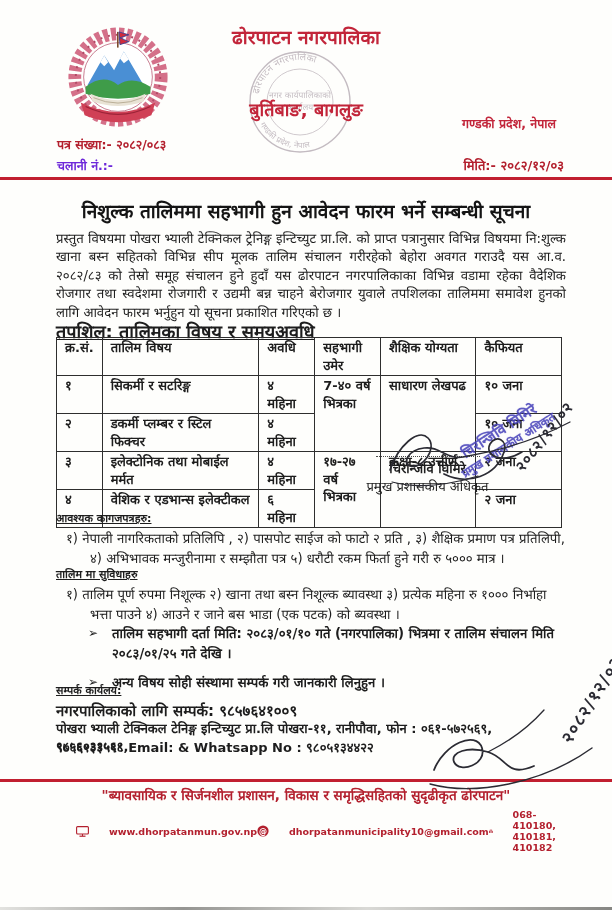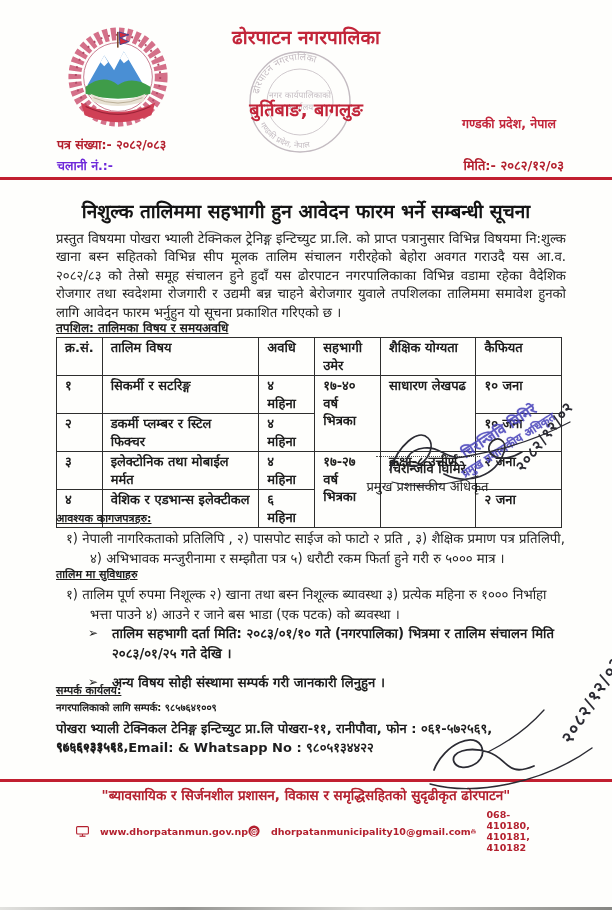--- a/index.html
+++ b/index.html
@@ -25,21 +25,21 @@
   .ref1{left:57px;top:136px;font-size:12.5px;font-weight:600;color:#b3202e;}
   .ref2{left:57px;top:157px;font-size:12.5px;font-weight:600;color:#6d28d9;}
   .miti{right:48px;top:156px;font-size:13px;font-weight:700;color:#b3202e;}
   .divider{left:0;top:177px;width:612px;height:3px;background:#c11f30;}
   .divider2{left:0;top:779px;width:612px;height:2.5px;background:#c11f30;}
 
   .doc-title{top:177px;font-size:19px;font-weight:700;color:#141414;margin-top:21px;}
   .intro{left:56px;top:230px;width:510px;font-size:13.2px;line-height:1.40;
          text-align:justify;font-weight:500;}
 
-  .caption{left:56px;top:319px;font-size:12px;font-weight:700;text-decoration:underline;}
+  .caption{left:56px;top:319px;font-size:18px;font-weight:700;text-decoration:underline;}
   table.tr-table{position:absolute;left:56px;top:337px;width:506px;border-collapse:collapse;
     font-size:13px;}
   .tr-table th,.tr-table td{border:1.2px solid #2e2e2e;padding:1px 8px;height:21px;
     font-weight:600;text-align:left;vertical-align:top;line-height:1.35;}
   .tr-table th{font-weight:700;}
   .td-c{text-align:center;}
 
   
   .sig1{left:382px;top:412px;width:200px;height:92px;z-index:6;}
   .sig1 svg{position:absolute;left:0;top:0;}
@@ -58,34 +58,34 @@
   .docs-h{left:56px;top:510px;}
   .docs-t{left:56px;top:529px;width:512px;padding-left:34px;text-indent:-24px;
     font-size:13.2px;line-height:1.48;font-weight:500;box-sizing:border-box;}
   .fac-h{left:56px;top:566px;}
   .fac-t{left:56px;top:585px;width:512px;padding-left:34px;text-indent:-24px;
     font-size:13.2px;line-height:1.48;font-weight:500;box-sizing:border-box;}
   .bullets{left:88px;top:624px;width:470px;}
   .bullet{display:flex;margin-bottom:9px;font-size:13.2px;line-height:1.5;font-weight:600;}
   .bullet .mark{width:24px;flex:0 0 24px;font-size:12px;color:#222;}
   .contact-h{left:56px;top:682px;}
-  .c1{left:56px;top:700px;font-size:10px;font-weight:600;}
+  .c1{left:56px;top:700px;font-size:15px;font-weight:600;}
   .c2{left:56px;top:719px;font-size:13px;font-weight:600;width:470px;}
   .c3{left:56px;top:738px;font-size:13px;font-weight:600;}
 
   
   .sig2{left:424px;top:686px;width:186px;height:118px;z-index:7;}
   .sig2 svg{position:absolute;left:0;top:0;}
   .sigdate2{position:absolute;left:118px;top:2px;transform:rotate(-58deg);
     font-size:17px;font-weight:600;color:#2b2b33;letter-spacing:1.5px;white-space:nowrap;}
 
   .motto{top:786px;font-size:13.5px;font-weight:700;color:#b3202e;}
   .footer-icons{left:76px;top:809px;width:474px;display:flex;justify-content:space-between;
     color:#b3202e;font-size:9.5px;font-weight:700;align-items:center;}
-  .f-item{display:flex;align-items:center;gap:11px;}
+  .f-item{display:flex;align-items:center;gap:20px;}
   .bottom-edge{left:0;bottom:0;width:612px;height:3px;
     background:linear-gradient(to right,rgba(70,70,60,.15),rgba(45,45,40,.5) 30%,rgba(70,70,60,.2) 60%,rgba(35,35,30,.55));}
 </style>
 </head>
 <body>
 
 <div class="page">
 
   <svg class="abs logo" viewBox="0 0 110 110">
     <circle cx="55" cy="52" r="44" fill="none" stroke="#d47089" stroke-width="13" stroke-dasharray="5 3"></circle>
@@ -158,21 +158,21 @@
         <th>सहभागी उमेर</th>
         <th>शैक्षिक योग्यता</th>
         <th>कैफियत</th>
       </tr>
     </thead>
     <tbody>
       <tr>
         <td class="td-c">१</td>
         <td>सिकर्मी र सटरिङ्ग</td>
         <td>४ महिना</td>
-        <td rowspan="2">१७-४० वर्ष भित्रका</td>
+        <td rowspan="2">7-४० वर्ष भित्रका</td>
         <td rowspan="2">साधारण लेखपढ</td>
         <td>१० जना</td>
       </tr>
       <tr>
         <td class="td-c">२</td>
         <td>डकर्मी प्लम्बर र स्टिल फिक्चर</td>
         <td>४ महिना</td>
         <td>१० जना</td>
       </tr>
       <tr>

